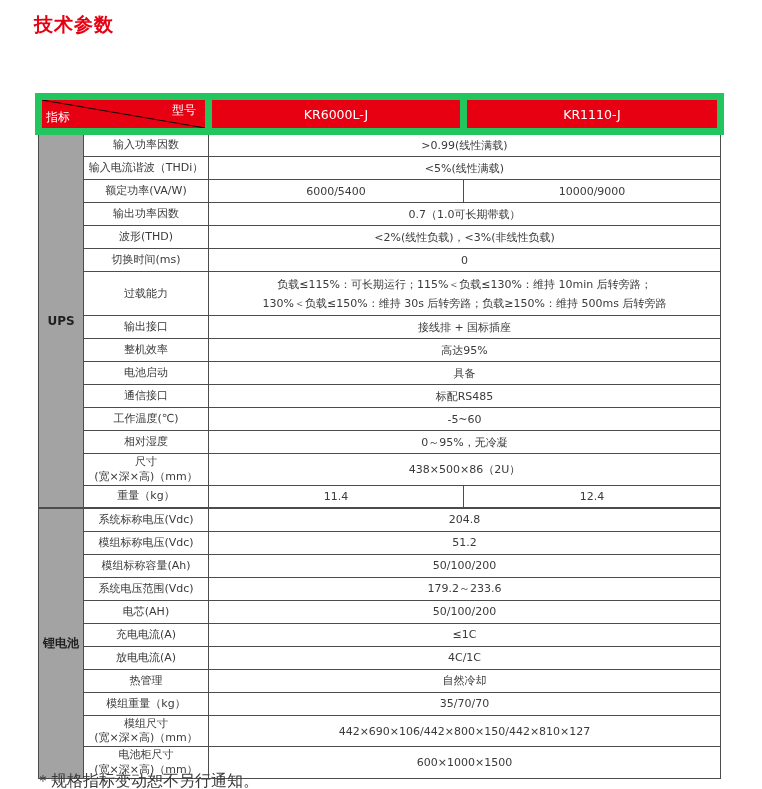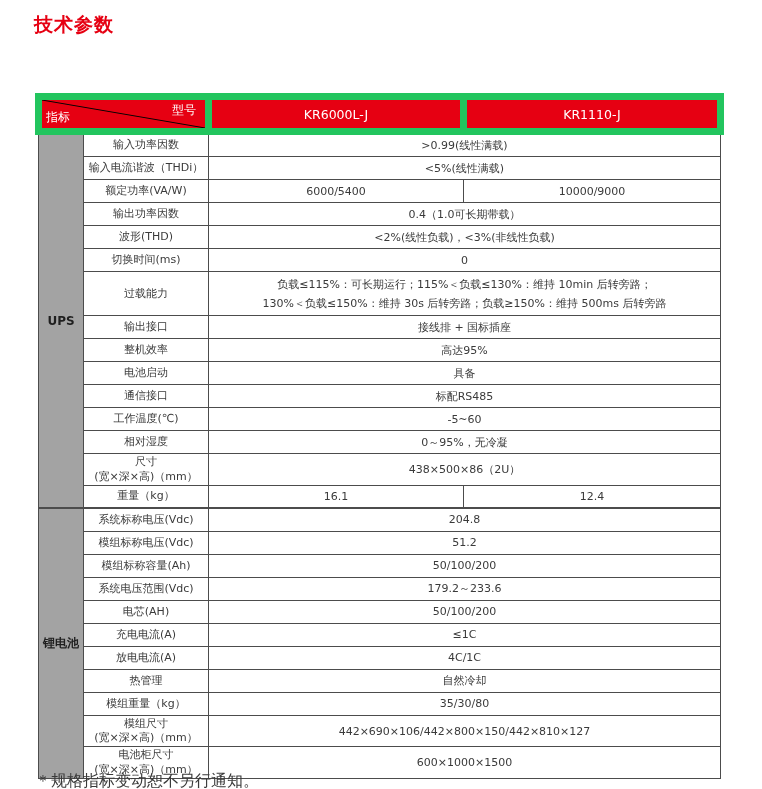--- a/index.html
+++ b/index.html
@@ -83,21 +83,21 @@
         <td class="label-cell">输入电流谐波（THDi）</td>
         <td class="value-cell" colspan="2">&lt;5%(线性满载)</td>
       </tr>
       <tr>
         <td class="label-cell">额定功率(VA/W)</td>
         <td class="value-cell">6000/5400</td>
         <td class="value-cell">10000/9000</td>
       </tr>
       <tr>
         <td class="label-cell">输出功率因数</td>
-        <td class="value-cell" colspan="2">0.4（1.0可长期带载）</td>
+        <td class="value-cell" colspan="2">0.7（1.0可长期带载）</td>
       </tr>
       <tr>
         <td class="label-cell">波形(THD)</td>
         <td class="value-cell" colspan="2">&lt;2%(线性负载)，&lt;3%(非线性负载)</td>
       </tr>
       <tr>
         <td class="label-cell">切换时间(ms)</td>
         <td class="value-cell" colspan="2">0</td>
       </tr>
       <tr class="row-tall">
@@ -129,21 +129,21 @@
         <td class="label-cell">相对湿度</td>
         <td class="value-cell" colspan="2">0～95%，无冷凝</td>
       </tr>
       <tr class="row-med">
         <td class="label-cell">尺寸
 (宽×深×高)（mm）</td>
         <td class="value-cell" colspan="2">438×500×86（2U）</td>
       </tr>
       <tr>
         <td class="label-cell">重量（kg）</td>
-        <td class="value-cell">16.1</td>
+        <td class="value-cell">11.4</td>
         <td class="value-cell">12.4</td>
       </tr>
       <tr class="group-start">
         <td rowspan="11" class="group-cell">锂电池</td>
         <td class="label-cell">系统标称电压(Vdc)</td>
         <td class="value-cell" colspan="2">204.8</td>
       </tr>
       <tr>
         <td class="label-cell">模组标称电压(Vdc)</td>
         <td class="value-cell" colspan="2">51.2</td>
@@ -167,21 +167,21 @@
       <tr>
         <td class="label-cell">放电电流(A)</td>
         <td class="value-cell" colspan="2">4C/1C</td>
       </tr>
       <tr>
         <td class="label-cell">热管理</td>
         <td class="value-cell" colspan="2">自然冷却</td>
       </tr>
       <tr>
         <td class="label-cell">模组重量（kg）</td>
-        <td class="value-cell" colspan="2">35/30/80</td>
+        <td class="value-cell" colspan="2">35/70/70</td>
       </tr>
       <tr class="row-med">
         <td class="label-cell">模组尺寸
 (宽×深×高)（mm）</td>
         <td class="value-cell" colspan="2">442×690×106/442×800×150/442×810×127</td>
       </tr>
       <tr class="row-med">
         <td class="label-cell">电池柜尺寸
 (宽×深×高)（mm）</td>
         <td class="value-cell" colspan="2">600×1000×1500</td>

